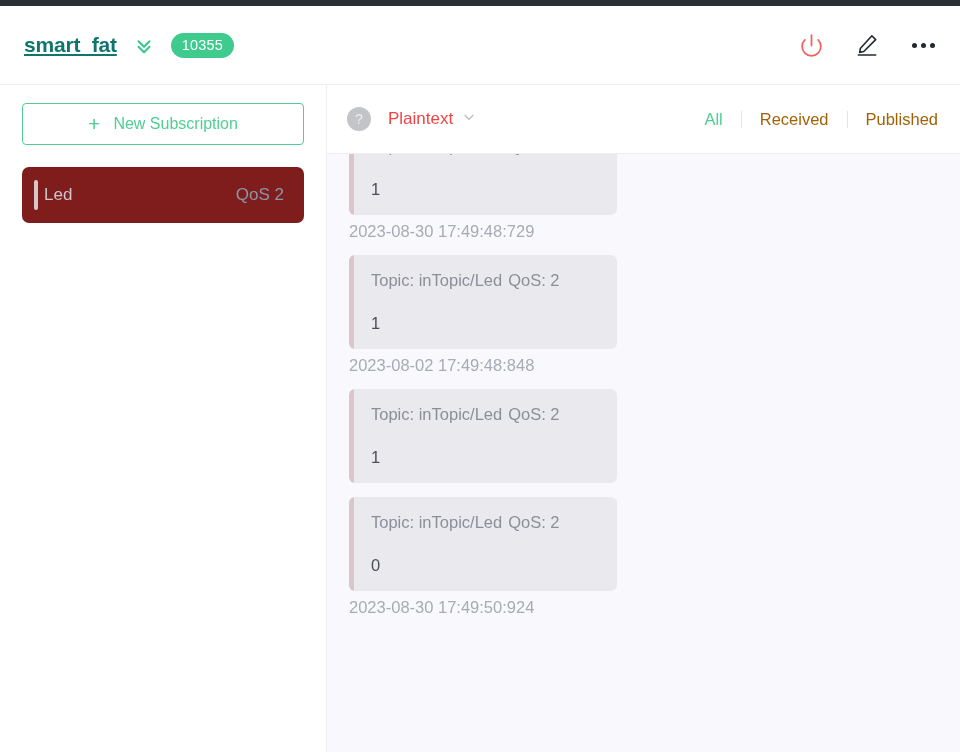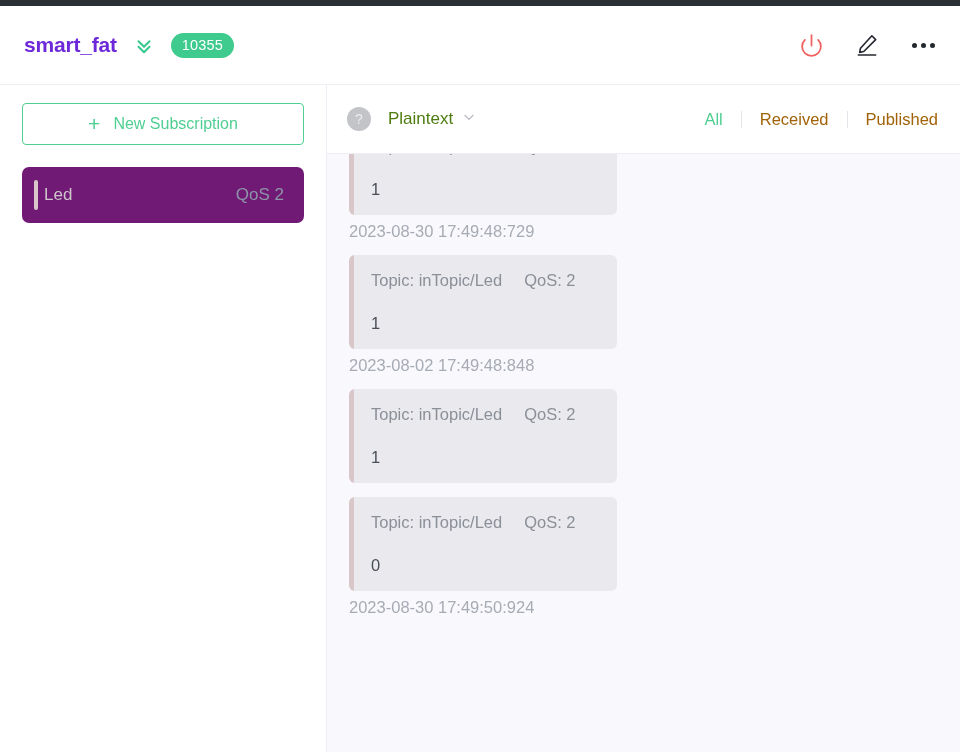--- a/index.html
+++ b/index.html
@@ -46,23 +46,24 @@
 
   .header-left {
     display: flex;
     align-items: center;
     gap: 14px;
   }
 
   .conn-title {
     font-size: 21px;
     font-weight: bold;
-    color: #6d28d9;
+    color: #0f766e;
     letter-spacing: -0.2px;
     white-space: nowrap;
+    text-decoration: underline;
   }
 
   .chev-double {
     width: 26px;
     height: 26px;
     display: inline-flex;
     align-items: center;
     justify-content: center;
     cursor: pointer;
   }
@@ -158,21 +159,21 @@
     margin-top: 22px;
     display: flex;
     flex-direction: column;
     gap: 8px;
   }
 
   .sub-item {
     position: relative;
     height: 56px;
     border-radius: 7px;
-    background: #701a75;
+    background: #7f1d1d;
     display: flex;
     align-items: center;
     padding: 0 20px 0 22px;
     cursor: pointer;
   }
 
   .sub-colorbar {
     position: absolute;
     left: 12px;
     top: 50%;
@@ -238,21 +239,21 @@
 
   .format-select {
     display: inline-flex;
     align-items: center;
     gap: 9px;
     cursor: pointer;
   }
 
   .format-label {
     font-size: 17px;
-    color: #4d7c0f;
+    color: #ef4444;
   }
 
   .toolbar-right {
     margin-left: auto;
     display: flex;
     align-items: center;
     justify-content: flex-end;
   }
 
   .filter-tab {
@@ -308,21 +309,21 @@
     left: 0;
     top: 0;
     bottom: 0;
     width: 5px;
     background: #d8c6c9;
   }
 
   .msg-meta {
     display: flex;
     align-items: baseline;
-    gap: 22px;
+    gap: 6px;
     font-size: 16.5px;
     color: #8b8f98;
     white-space: nowrap;
   }
 
   .msg-payload {
     margin-top: 24px;
     font-size: 16.5px;
     color: #4a4f57;
     word-break: break-all;

